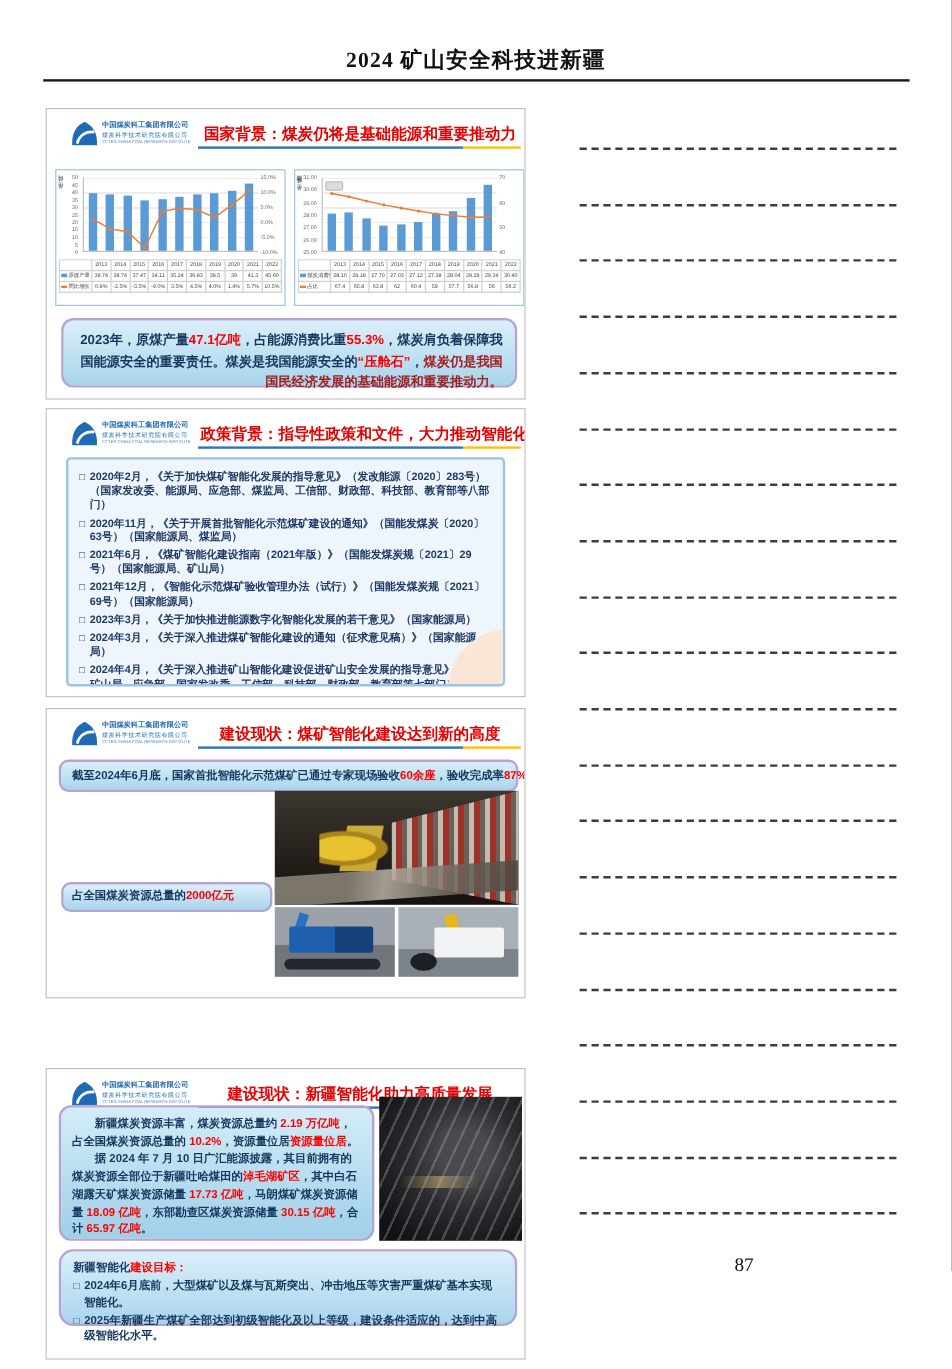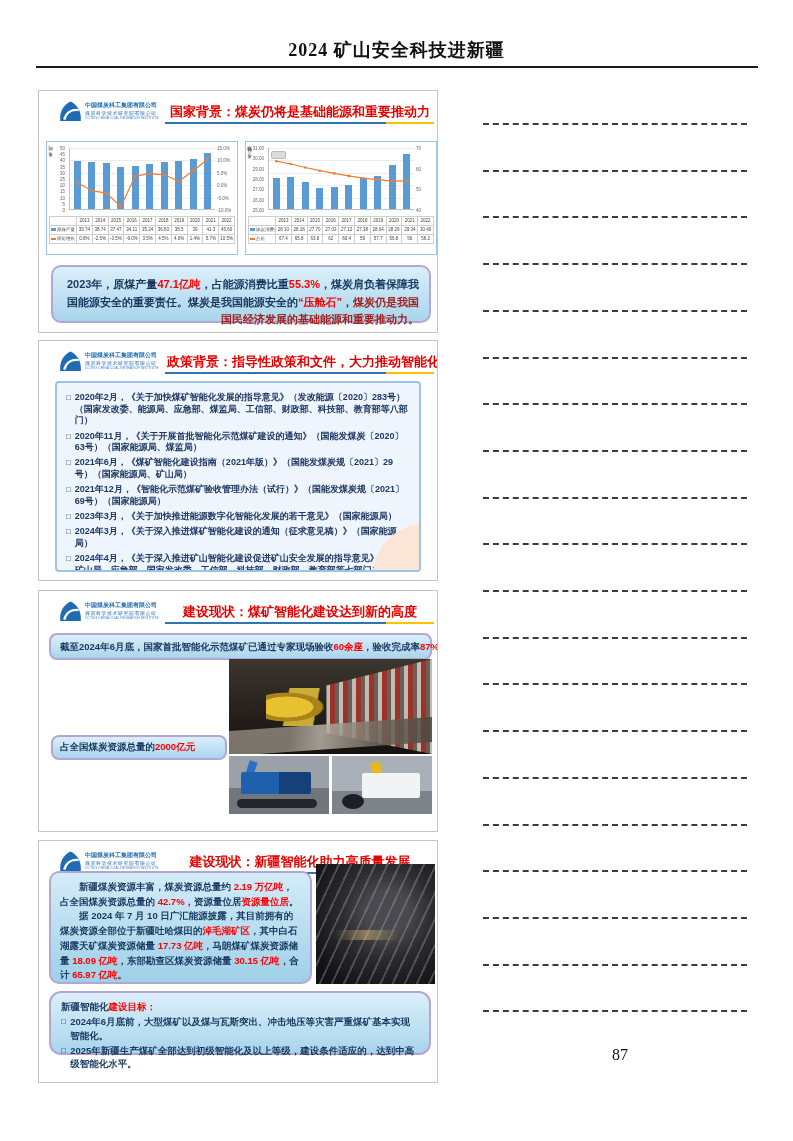--- a/index.html
+++ b/index.html
@@ -14,21 +14,21 @@
     font-family: "Liberation Serif", serif; font-size: 18px; font-weight: bold; color: #111;
     letter-spacing: 1px;
   }
   .header-rule { position: absolute; top: 66px; left: 36px; width: 722px; height: 0; border-top: 2px solid #1a1a1a; }
 
   
   .slide { position: absolute; left: 38px; width: 400px; background: #fff; border: 1px solid #c4c4c4; overflow: hidden; }
   .s1 { top: 90px;  height: 243px; }
   .s2 { top: 340px; height: 241px; }
   .s3 { top: 590px; height: 242px; }
-  .s4 { top: 840px; height: 243px; }
+  .s4 { top: 890px; height: 243px; }
 
   .logo { position: absolute; left: 20px; top: 10px; width: 124px; display: flex; gap: 3px; align-items: center; }
   .logo svg { width: 23px; height: 21px; flex: 0 0 auto; }
   .logo-text { color: #1f6cb4; line-height: 1.25; white-space: nowrap; }
   .logo-text .l1 { font-size: 6px; font-weight: bold; }
   .logo-text .l2 { font-size: 5px; letter-spacing: .5px; }
   .logo-text .l3 { font-size: 3.5px; color: #4a86c8; }
 
   .slide-title {
     position: absolute; left: 128px; right: 4px; top: 12px; text-align: center;
@@ -435,21 +435,21 @@
       <div class="logo-text">
         <div class="l1">中国煤炭科工集团有限公司</div>
         <div class="l2">煤炭科学技术研究院有限公司</div>
         <div class="l3">CCTEG CHINA COAL RESEARCH INSTITUTE</div>
       </div>
     </div>
     <div class="slide-title">建设现状：新疆智能化助力高质量发展</div>
     <div class="slide-title-u"></div>
 
     <div class="cyanbox s4-para">
-      <p><span class="sg-b">新疆煤炭资源丰富，煤炭资源总量约 </span><span class="sg-r">2.19 万亿吨</span><span class="sg-b">，占全国煤炭资源总量的 </span><span class="sg-r">42.7%</span><span class="sg-b">，资源量位居</span><span class="sg-r">资源量位居</span><span class="sg-b">。</span></p>
+      <p><span class="sg-b">新疆煤炭资源丰富，煤炭资源总量约 </span><span class="sg-r">2.19 万亿吨</span><span class="sg-b">，占全国煤炭资源总量的 </span><span class="sg-r">10.2%</span><span class="sg-b">，资源量位居</span><span class="sg-r">资源量位居</span><span class="sg-b">。</span></p>
       <p><span class="sg-b">据 2024 年 7 月 10 日广汇能源披露，其目前拥有的煤炭资源全部位于新疆吐哈煤田的</span><span class="sg-r">淖毛湖矿区</span><span class="sg-b">，其中白石湖露天矿煤炭资源储量 </span><span class="sg-r">17.73 亿吨</span><span class="sg-b">，马朗煤矿煤炭资源储量 </span><span class="sg-r">18.09 亿吨</span><span class="sg-b">，东部勘查区煤炭资源储量 </span><span class="sg-r">30.15 亿吨</span><span class="sg-b">，合计 </span><span class="sg-r">65.97 亿吨</span><span class="sg-b">。</span></p>
     </div>
 
     <div class="photo ph-tunnel">
       <div class="rib"></div>
       <div class="glint"></div>
     </div>
 
     <div class="cyanbox s4-goals">
       <div><span class="sg-b">新疆智能化</span><span class="sg-r">建设目标：</span></div>

